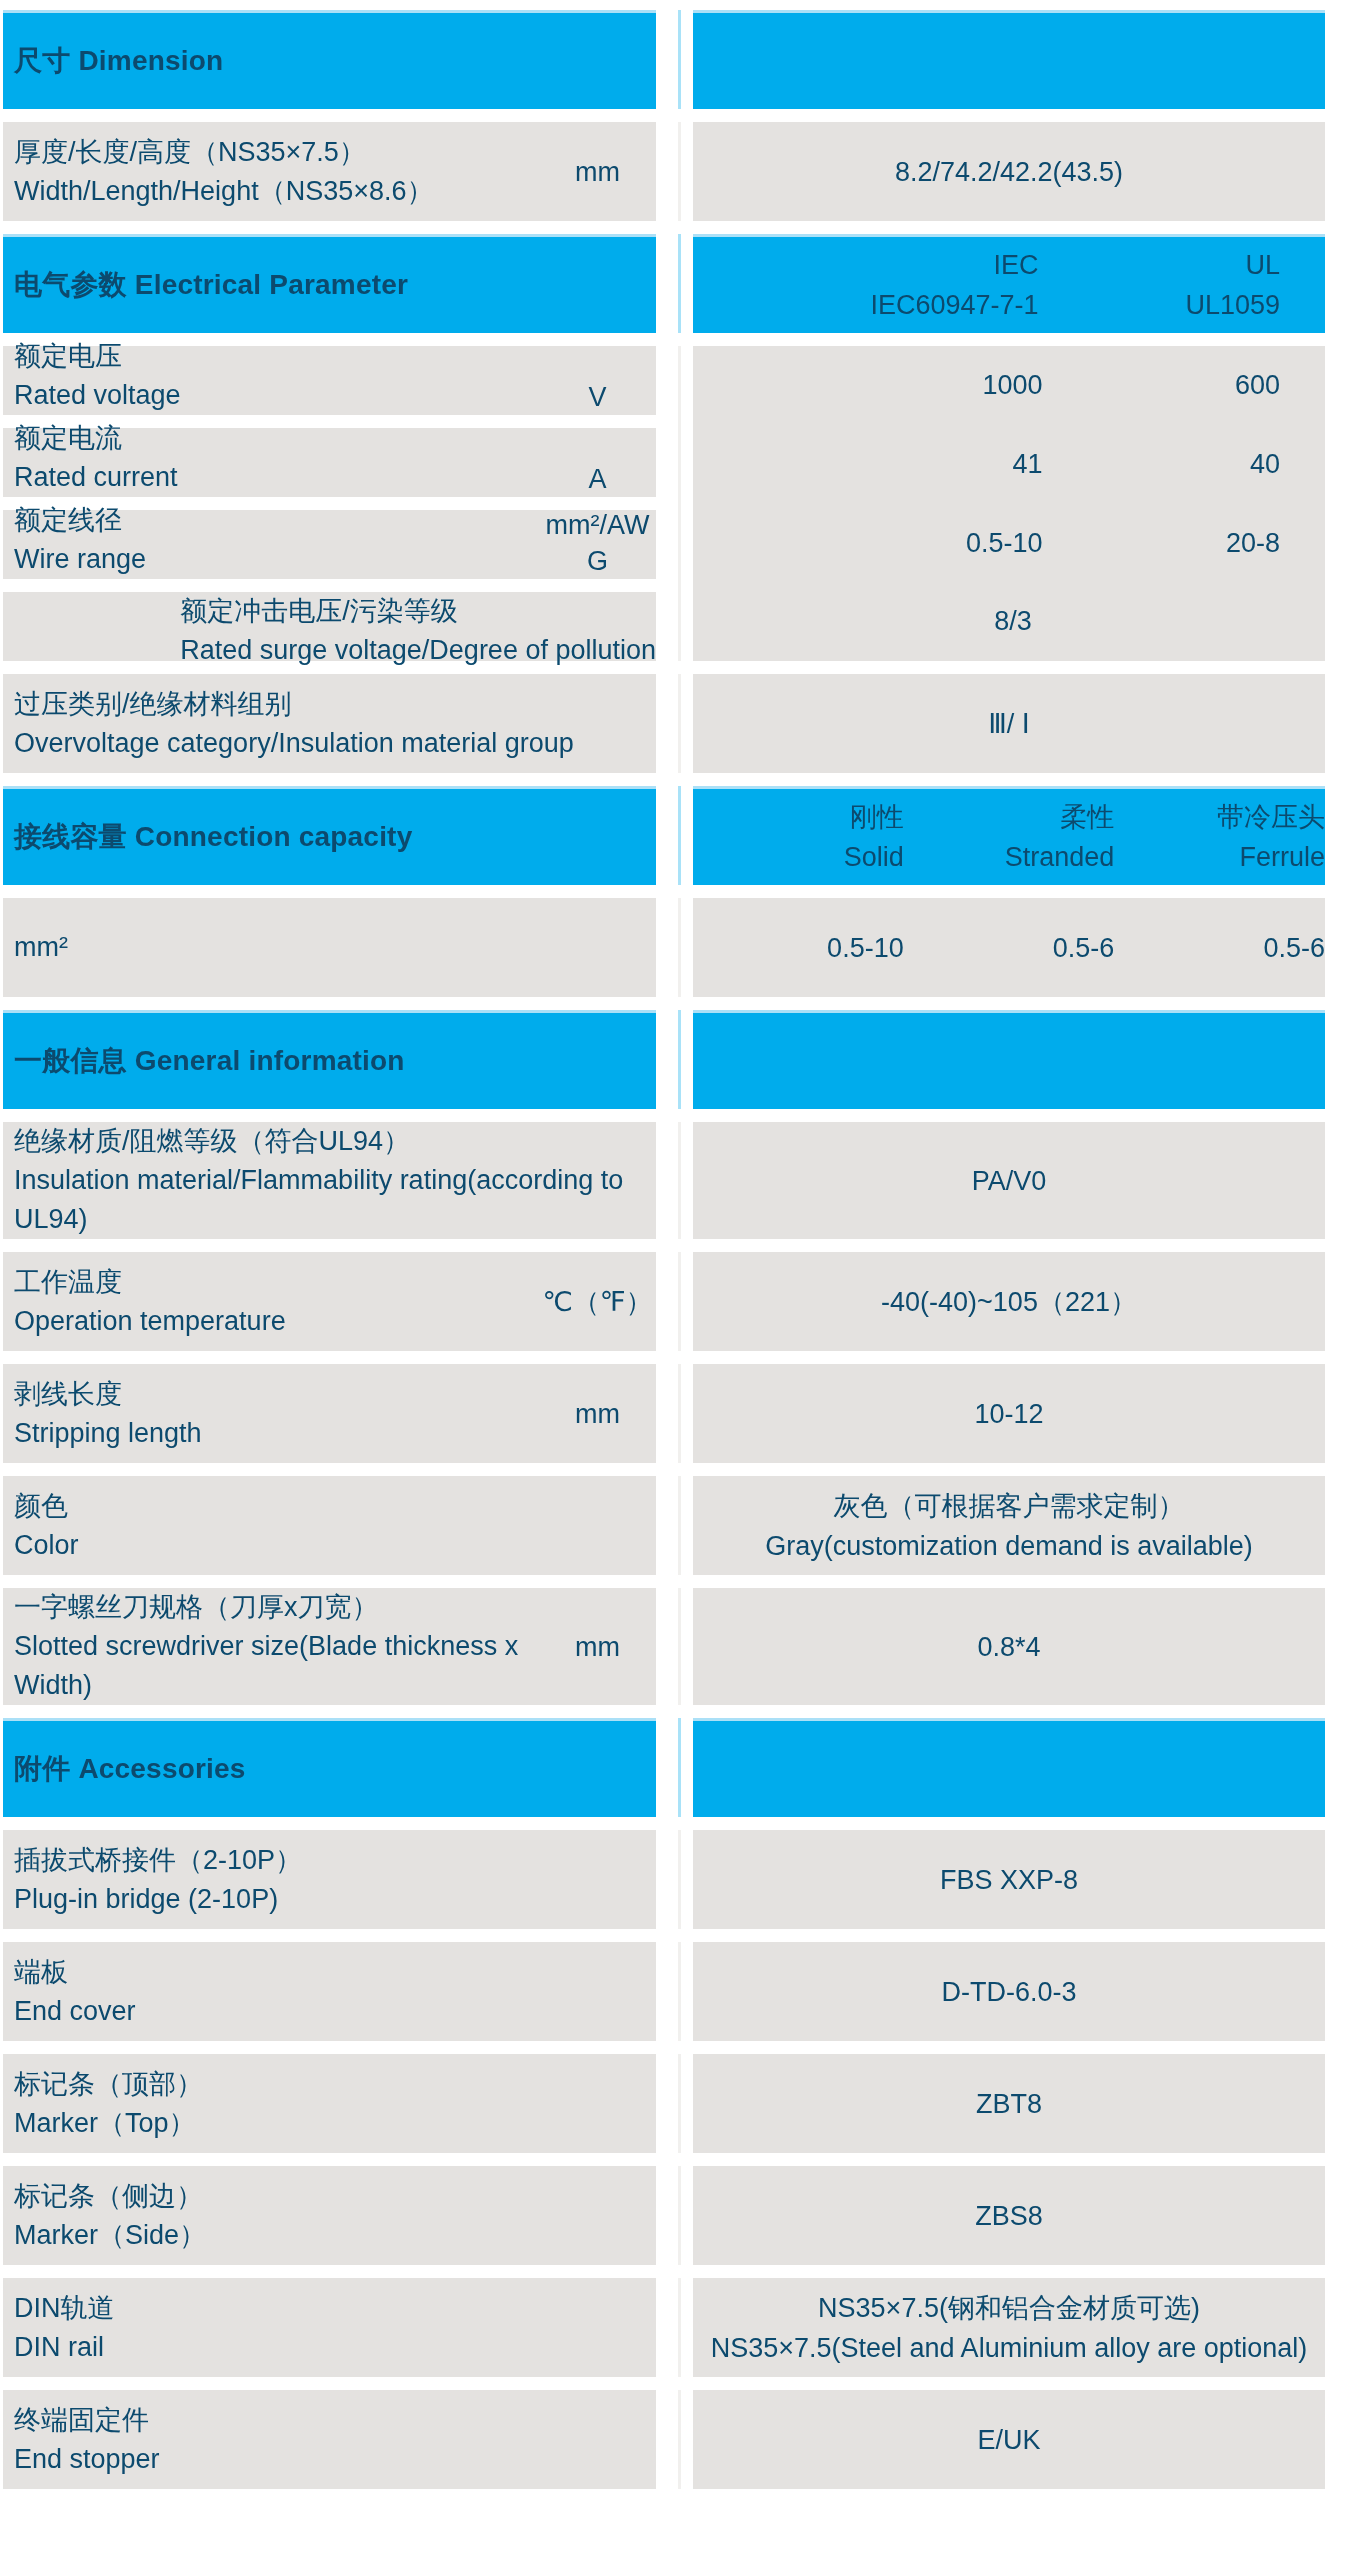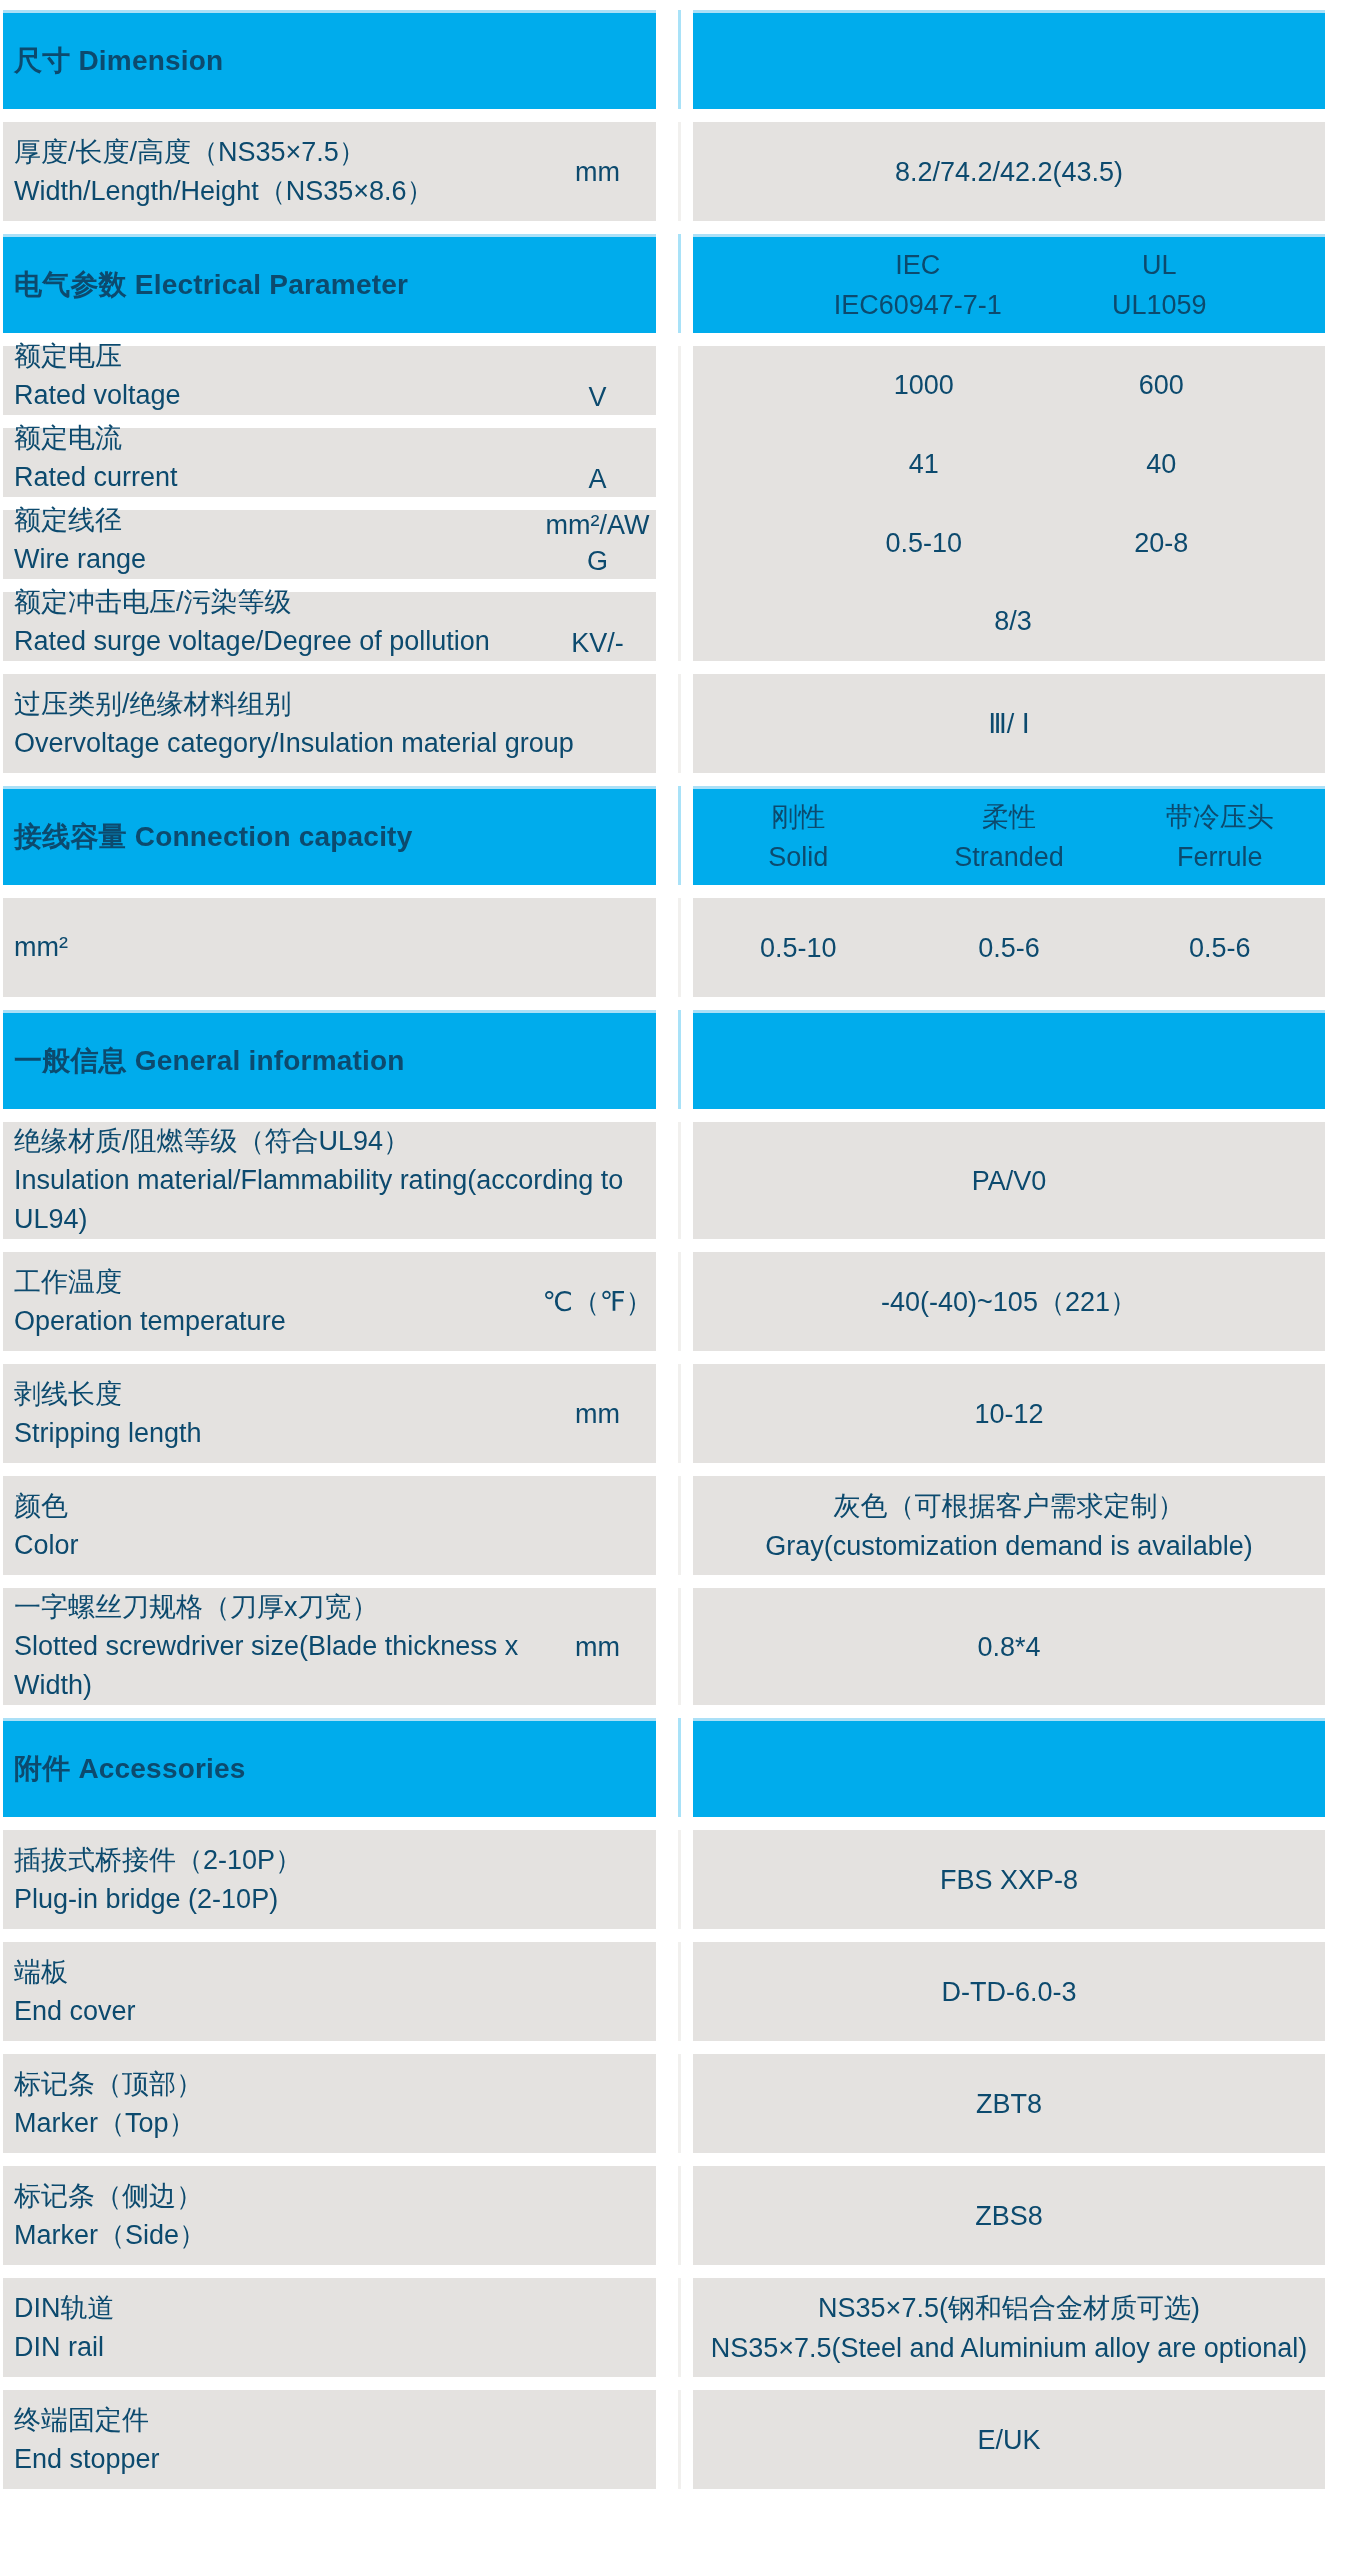--- a/index.html
+++ b/index.html
@@ -17,26 +17,26 @@
   .head-bg{background:#00ACEC;border-top:3px solid #ABE0F7;}
   .row-bg{background:#E4E2E0;}
   .stripe.head{background:#A9E2F8;}
   .stripe.row{background:#F1F0EE;}
   .hlabel{font-weight:bold;font-size:28px;padding-left:11px;letter-spacing:0.2px;}
   .label{flex:1;padding-left:11px;font-size:27px;line-height:39px;}
   .unit{width:117px;font-size:27px;line-height:36px;text-align:center;word-break:break-all;}
   .stackv{flex-direction:column;justify-content:center;align-items:center;
           text-align:center;font-size:27px;line-height:40px;}
   .cols{display:flex;width:100%;align-items:center;font-size:27px;}
-  .col{flex:1;text-align:center;line-height:40px;}
+  .col{flex:1;text-align:right;line-height:40px;}
   .pad2{padding:0 45px 0 104px;box-sizing:border-box;}
   
   .mleft{width:653px;display:flex;flex-direction:column;}
   .msub{height:69px;margin-bottom:13px;display:flex;align-items:flex-end;box-sizing:border-box;}
-  .msub:last-child{margin-bottom:0;}
+  .msub:last-child{margin-bottom:0;flex-direction:column;}
   .mright{width:632px;display:flex;flex-direction:column;}
   .vrow{flex:1;display:flex;align-items:center;padding-left:8px;}
   .vrow.center{justify-content:center;font-size:27px;}
 </style>
 </head>
 <body>
 
 <div class="page" id="table-root">
     <div class="block">
       <div class="cellL head-bg">

